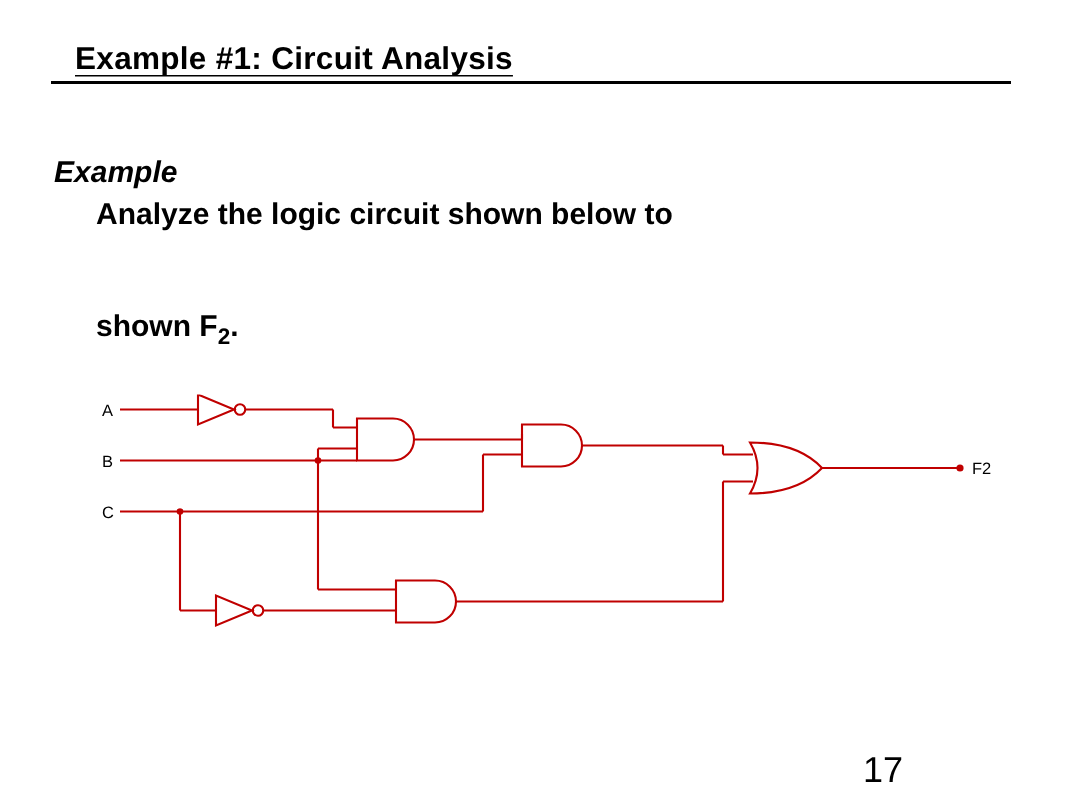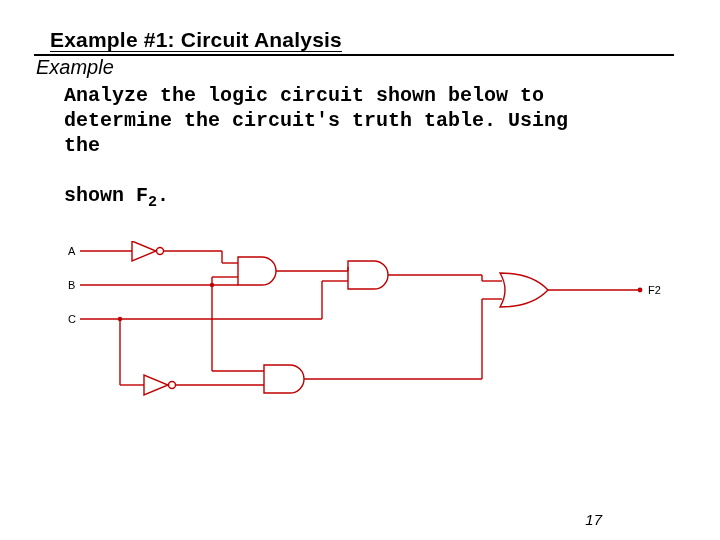--- a/index.html
+++ b/index.html
@@ -1,43 +1,43 @@
 <!DOCTYPE html>
 <html><head>
 <meta charset="utf-8">
 <style>
   * { box-sizing: border-box; margin: 0; padding: 0; }
   html, body { width: 720px; height: 540px; font-family: Arial, Helvetica, sans-serif; background: #fff; color: #000; }
   .slide { position: relative; width: 616px; height: 540px; padding: 28px 36px 37px 36px; }
   .title-wrap { margin-left: 14px; }
   .title { font-size: 21px; font-weight: bold; text-decoration: underline; text-underline-offset: 4px; text-decoration-thickness: 1px; letter-spacing: 0.2px; }
   .hr { border: none; border-top: 2px solid #000; margin-top: 2px; margin-left: -2px; width: 640px; }
-  .example-label { font-size: 20px; font-weight: normal; font-style: italic; margin-left: 0; }
-  .body-text { font-size: 20px; font-weight: bold; line-height: 1.25; margin-top: 4px; margin-left: 28px; max-width: 560px; font-family: Liberation Mono, monospace; }
+  .example-label { font-size: 20px; font-weight: bold; font-style: italic; margin-top: 48px; margin-left: 0; }
+  .body-text { font-size: 20px; font-weight: bold; line-height: 1.25; margin-top: 4px; margin-left: 28px; max-width: 560px; }
   .sub { font-size: 0.75em; vertical-align: sub; }
   .diagram { position: relative; margin-top: 28px; margin-left: 26px; width: 620px; height: 180px; }
   .diagram svg { width: 620px; height: 180px; display: block; }
-  .page-num { position: absolute; right: 14px; bottom: 12px; font-size: 15px; font-style: italic; }
+  .page-num { position: absolute; right: 14px; bottom: 12px; font-size: 24px; }
   .lbl { font-family: Arial, sans-serif; font-size: 11px; fill: #000; }
 </style>
 </head>
 <body>
 
 <div class="slide">
 
   <div class="title-wrap">
     <span class="title">Example #1: Circuit Analysis</span>
   </div>
   <hr class="hr">
 
   <div class="example-label">Example</div>
 
   <div class="body-text">
     <span>Analyze the logic circuit shown below to</span><br>
-    <span>determine the circuit's truth table. Using the</span><br>
+    <br>
     <br>
     <span>shown F</span><span class="sub">2</span><span>.</span>
   </div>
 
   <div class="diagram">
     <svg viewBox="0 0 620 180">
 
       <g stroke="#c00000" stroke-width="1.4" fill="none">
 
         <text class="lbl" x="6" y="14" stroke="none">A</text>

